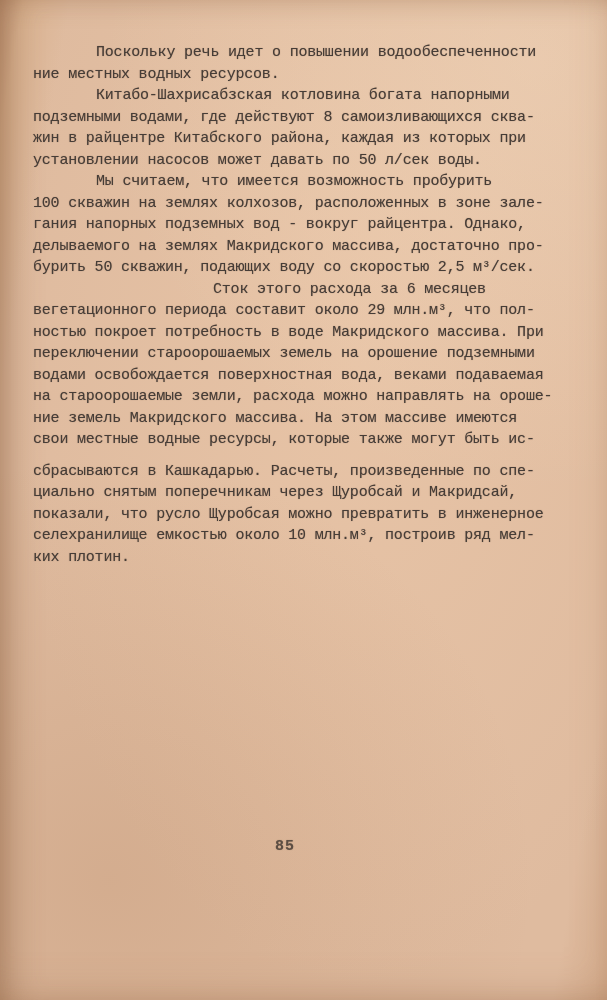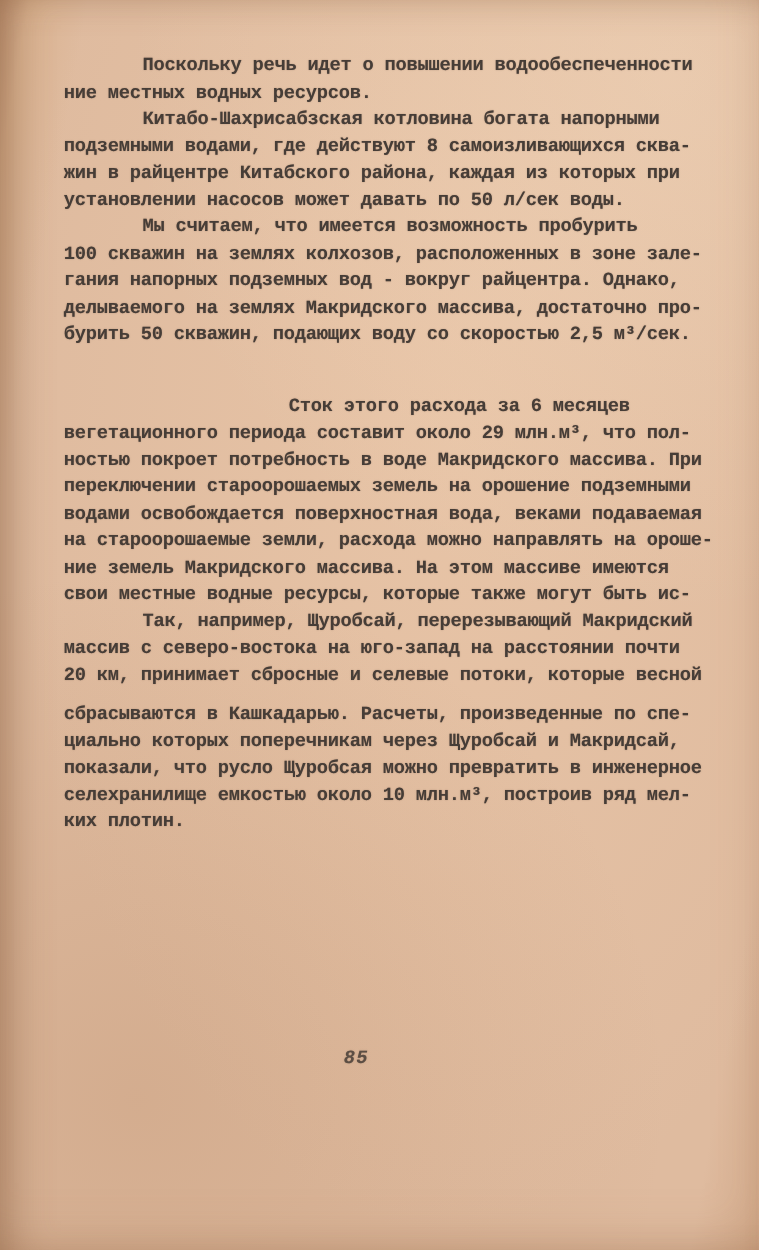--- a/index.html
+++ b/index.html
@@ -23,46 +23,45 @@
       radial-gradient(ellipse at 60% 35%, rgba(238,203,172,0.55), rgba(238,203,172,0) 70%),
       linear-gradient(100deg, #c99f80 0%, #dab391 3%, var(--paper, #dfbb9f) 9%, var(--paper, #dfbb9f) 93%, #d5ad8e 100%);
     box-shadow:
       inset 26px 0 34px -18px rgba(120,75,45,0.45),
       inset 0 18px 30px -20px rgba(140,95,60,0.30),
       inset -14px -24px 46px -26px rgba(150,100,65,0.35);
   }
   .text-block {
     position: absolute;
     top: 42px;
-    left: 51px;
+    left: 33px;
     width: 549px;
     font-size: 15px;
     line-height: 21.5px;
-    font-weight: bold;
+    font-weight: normal;
     color: var(--ink, #463d37);
     text-shadow: 0 0 1px rgba(94,70,56,0.55);
     letter-spacing: -0.2px;
   }
   .paragraph { margin: 0; }
   .paragraph.indent-tab  .line:first-child { text-indent: 63px; }
-  .paragraph.indent-deep .line:first-child { text-indent: 180px; margin-top: 36px; }
+  .paragraph.indent-deep .line:first-child { text-indent: 180px; }
   .paragraph.gap { margin-top: 10px; }
   .line { white-space: pre; }
   .page-number {
     position: absolute;
     top: 838px;
     left: 235px;
     width: 100px;
     text-align: center;
     font-size: 15px;
     font-weight: bold;
     color: #5c4e44;
     text-shadow: 0 0 1px rgba(100,80,60,0.5);
     letter-spacing: 1px;
-    font-style: italic;
   }
 </style>
 </head>
 <body style="--paper: #dfbb9f; --ink: #463d37;">
 
 <div class="page">
   <div class="text-block">
       <div class="paragraph indent-tab">
         <div class="line">Поскольку речь идет о повышении водообеспеченности</div>
         <div class="line">ние местных водных ресурсов.</div>
@@ -83,27 +82,22 @@
       <div class="paragraph indent-deep">
         <div class="line">Сток этого расхода за 6 месяцев</div>
         <div class="line">вегетационного периода составит около 29 млн.м³, что пол-</div>
         <div class="line">ностью покроет потребность в воде Макридского массива. При</div>
         <div class="line">переключении староорошаемых земель на орошение подземными</div>
         <div class="line">водами освобождается поверхностная вода, веками подаваемая</div>
         <div class="line">на староорошаемые земли, расхода можно направлять на ороше-</div>
         <div class="line">ние земель Макридского массива. На этом массиве имеются</div>
         <div class="line">свои местные водные ресурсы, которые также могут быть ис-</div>
       </div>
-      <div class="paragraph indent-tab">
-        <div class="line">Так, например, Щуробсай, перерезывающий Макридский</div>
-        <div class="line">массив с северо-востока на юго-запад на расстоянии почти</div>
-        <div class="line">20 км, принимает сбросные и селевые потоки, которые весной</div>
-      </div>
       <div class="paragraph indent-none gap">
         <div class="line">сбрасываются в Кашкадарью. Расчеты, произведенные по спе-</div>
-        <div class="line">циально которых поперечникам через Щуробсай и Макридсай,</div>
+        <div class="line">циально снятым поперечникам через Щуробсай и Макридсай,</div>
         <div class="line">показали, что русло Щуробсая можно превратить в инженерное</div>
         <div class="line">селехранилище емкостью около 10 млн.м³, построив ряд мел-</div>
         <div class="line">ких плотин.</div>
       </div>
     </div>
   <div class="page-number">85</div>
 </div>
 
 </body></html>

